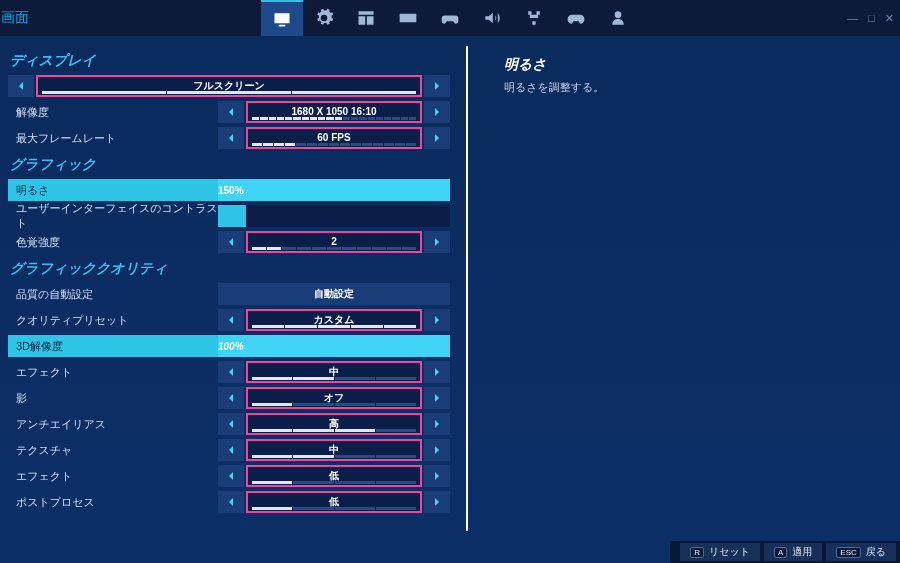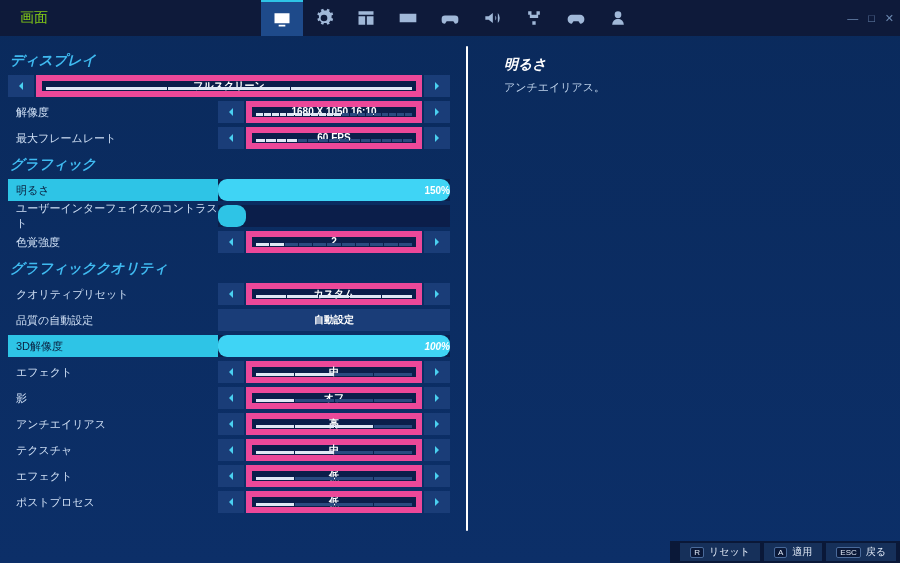--- a/index.html
+++ b/index.html
@@ -1,42 +1,42 @@
 <!DOCTYPE html>
 <html><head>
 <meta charset="utf-8">
 <style>
 * { margin: 0; padding: 0; box-sizing: border-box; font-family: "Segoe UI", Arial, sans-serif; }
 body { width: 900px; height: 563px; background: linear-gradient(to bottom, #0a2a5c, #0c2f68); overflow: hidden; color: #fff; position: relative; }
 .top-bar { height: 36px; background: #0e1a3a; display: flex; align-items: center; padding: 0 10px; position: relative; }
-.page-title { font-size: 14px; color: #84cc16; position: absolute; left: 20px; }
+.page-title { font-size: 14px; color: #0ea5e9; position: absolute; left: 1px; }
 .tabs { display: flex; margin: 0 auto; height: 100%; }
 .tab { width: 42px; height: 36px; display: flex; align-items: center; justify-content: center; cursor: pointer; }
 .tab.active { background: #1e4a8a; border-top: 2px solid #2ec4e6; }
 .tab svg { width: 20px; height: 20px; fill: #a0b8d8; }
 .tab.active svg { fill: #fff; }
 .win-controls { position: absolute; right: 6px; display: flex; gap: 10px; color: #6b88b0; font-size: 11px; }
 .content { display: flex; height: calc(100% - 36px - 22px); gap: 16px; }
 .left { width: 450px; overflow-y: auto; padding: 10px 0 4px 8px; }
 .left::-webkit-scrollbar { width: 0; }
 .divider { width: 2px; background: #fff; margin: 10px 0; border-radius: 1px; }
 .right { flex: 1; padding: 20px 20px; }
 .section-header { font-size: 14px; color: #3fbaf0; font-weight: bold; font-style: italic; margin: 6px 0 4px 0; padding-left: 2px; }
 .row { display: flex; align-items: center; height: 24px; margin-bottom: 2px; }
 .row-label { width: 210px; font-size: 11px; color: #d0e0f5; padding-left: 8px; }
 .row-control { flex: 1; display: flex; align-items: center; height: 22px; gap: 2px; }
 .arrow-btn { width: 26px; height: 22px; background: #1a3d78; display: flex; align-items: center; justify-content: center; cursor: pointer; }
 .arrow-btn svg { width: 10px; height: 10px; fill: #4ad0f0; }
-.value-box { flex: 1; height: 22px; background: #0b1e4a; border: 6px solid #ec4899; display: flex; flex-direction: column; align-items: center; justify-content: center; position: relative; }
+.value-box { flex: 1; height: 22px; background: #0b1e4a; border: 2px solid #ec4899; display: flex; flex-direction: column; align-items: center; justify-content: center; position: relative; }
 .value-text { font-size: 10px; color: #fff; font-weight: bold; line-height: 1; }
 .tick-strip { position: absolute; bottom: 1px; left: 4px; right: 4px; height: 3px; display: flex; gap: 1px; }
 .tick { flex: 1; background: #2a4a80; }
 .tick.on { background: #e0e8f5; }
 .slider-row .row-control { background: #0b1e4a; position: relative; }
-.slider-fill { position: absolute; left: 0; top: 0; bottom: 0; background: #2ec4e6; display: flex; align-items: center; justify-content: flex-end; border-radius: 9px; }
+.slider-fill { position: absolute; left: 0; top: 0; bottom: 0; background: #2ec4e6; display: flex; align-items: center; justify-content: flex-start; }
 .slider-fill.highlighted { background: #3fd4f5; }
 .slider-row.highlighted .row-label { background: #2ec4e6; color: #0a2040; height: 22px; display: flex; align-items: center; }
 .slider-rest { flex: 1; display: flex; align-items: center; padding-left: 4px; margin-top: 40px; }
 .slider-value { font-size: 10px; font-weight: bold; color: #fff; }
 .detail-title { font-size: 14px; font-weight: bold; font-style: italic; color: #fff; margin-bottom: 6px; }
 .detail-desc { font-size: 11px; color: #c0d4ec; }
 .footer { position: absolute; bottom: 0; right: 0; height: 22px; display: flex; align-items: center; gap: 4px; padding-right: 4px; background: #0a1838; padding-left: 10px; }
 .foot-btn { display: flex; align-items: center; gap: 5px; background: #16305a; height: 18px; padding: 0 10px; font-size: 10px; color: #e0e8f5; cursor: pointer; }
 .key-badge { background: #0a1838; border: 1px solid #4a6a9a; padding: 0 3px; font-size: 8px; border-radius: 2px; }
 .single-btn { width: 100%; height: 22px; background: #1a3d78; display: flex; align-items: center; justify-content: center; font-size: 10px; font-weight: bold; cursor: pointer; }
@@ -244,20 +244,26 @@
           </div>
           <div class="arrow-btn">
             <svg viewBox="0 0 10 10">
               <path d="M3 1l4 4-4 4z"></path>
             </svg>
           </div>
         </div>
       </div>
       <div class="section-header">グラフィッククオリティ</div>
       <div class="row">
+        <div class="row-label">品質の自動設定</div>
+        <div class="row-control">
+          <div class="single-btn">自動設定</div>
+        </div>
+      </div>
+      <div class="row">
         <div class="row-label">クオリティプリセット</div>
         <div class="row-control">
           <div class="arrow-btn">
             <svg viewBox="0 0 10 10">
               <path d="M7 1L3 5l4 4z"></path>
             </svg>
           </div>
           <div class="value-box">
             <div class="value-text">カスタム</div>
             <div class="tick-strip">
@@ -266,26 +272,20 @@
               <div class="tick on"></div>
               <div class="tick on"></div>
               <div class="tick on"></div>
             </div>
           </div>
           <div class="arrow-btn">
             <svg viewBox="0 0 10 10">
               <path d="M3 1l4 4-4 4z"></path>
             </svg>
           </div>
-        </div>
-      </div>
-      <div class="row">
-        <div class="row-label">品質の自動設定</div>
-        <div class="row-control">
-          <div class="single-btn">自動設定</div>
         </div>
       </div>
       <div class="row slider-row highlighted">
         <div class="row-label">3D解像度</div>
         <div class="row-control">
           <div class="slider-fill highlighted" style="width: 100%; font-style: italic;">
             <span class="slider-value">100%</span>
           </div>
         </div>
       </div>
@@ -430,21 +430,21 @@
             <svg viewBox="0 0 10 10">
               <path d="M3 1l4 4-4 4z"></path>
             </svg>
           </div>
         </div>
       </div>
     </div>
   <div class="divider"></div>
   <div class="right">
     <div class="detail-title">明るさ</div>
-    <div class="detail-desc">アンチエイリアス。</div>
+    <div class="detail-desc">明るさを調整する。</div>
   </div>
 </div>
 
 <div class="footer">
   <div class="foot-btn">
     <span class="key-badge">R</span>
     <span>リセット</span>
   </div>
   <div class="foot-btn">
     <span class="key-badge">A</span>

